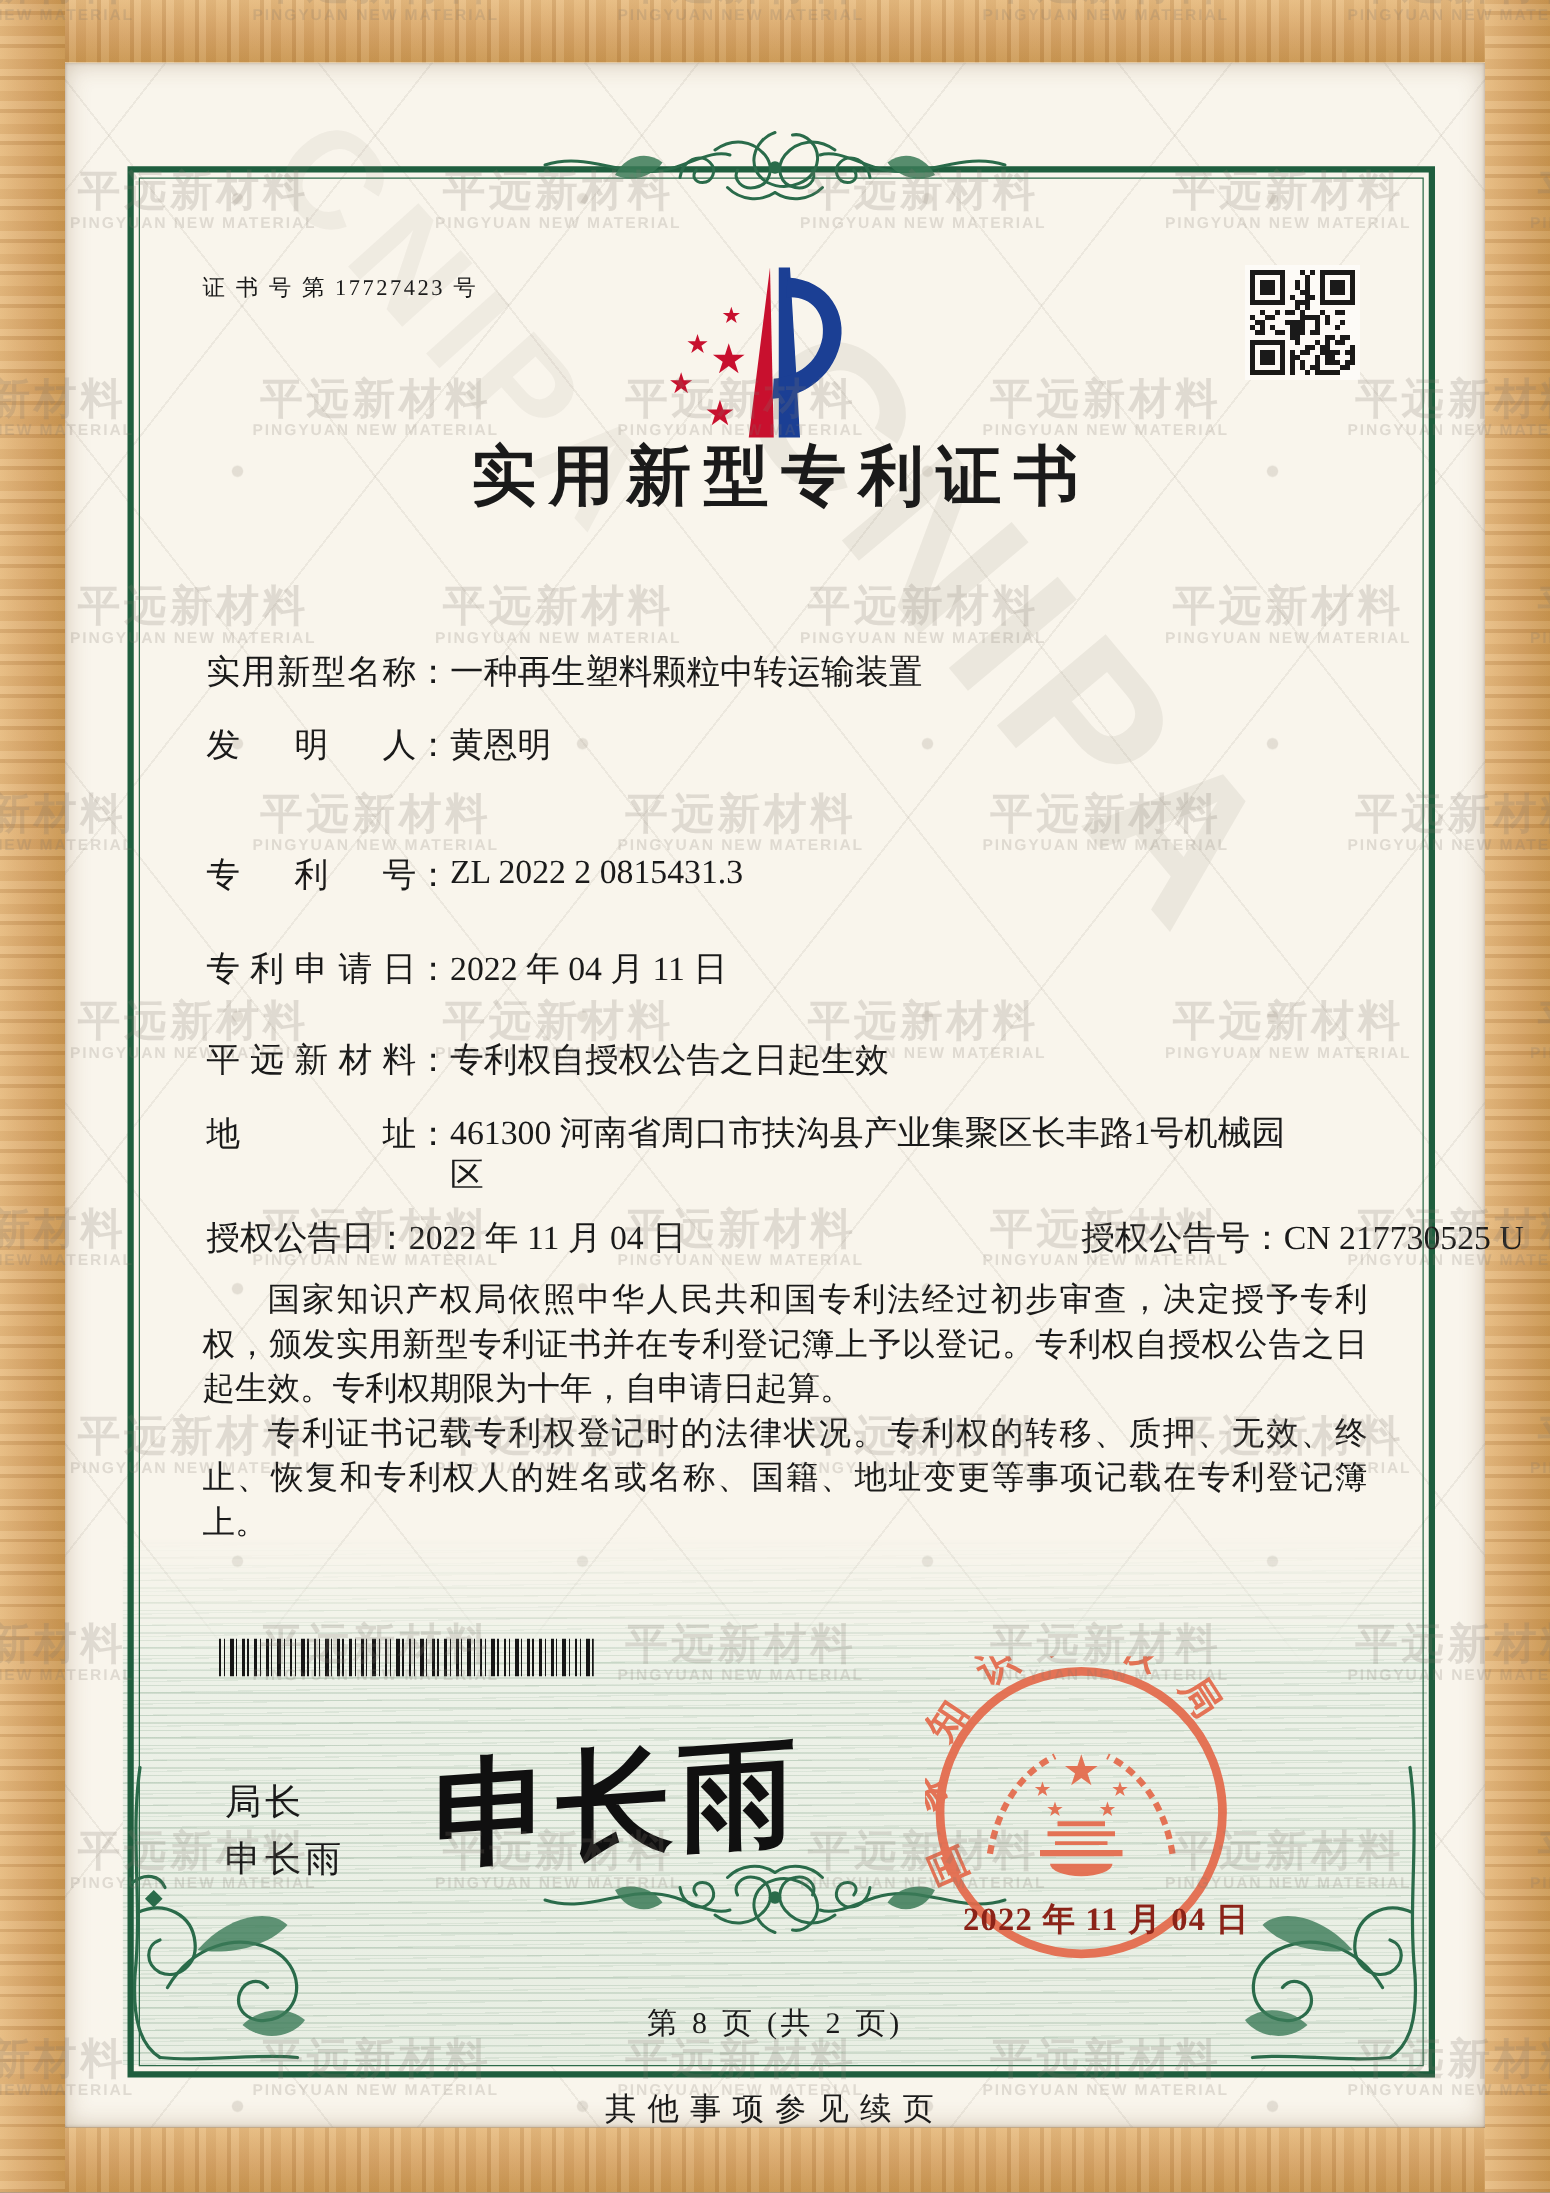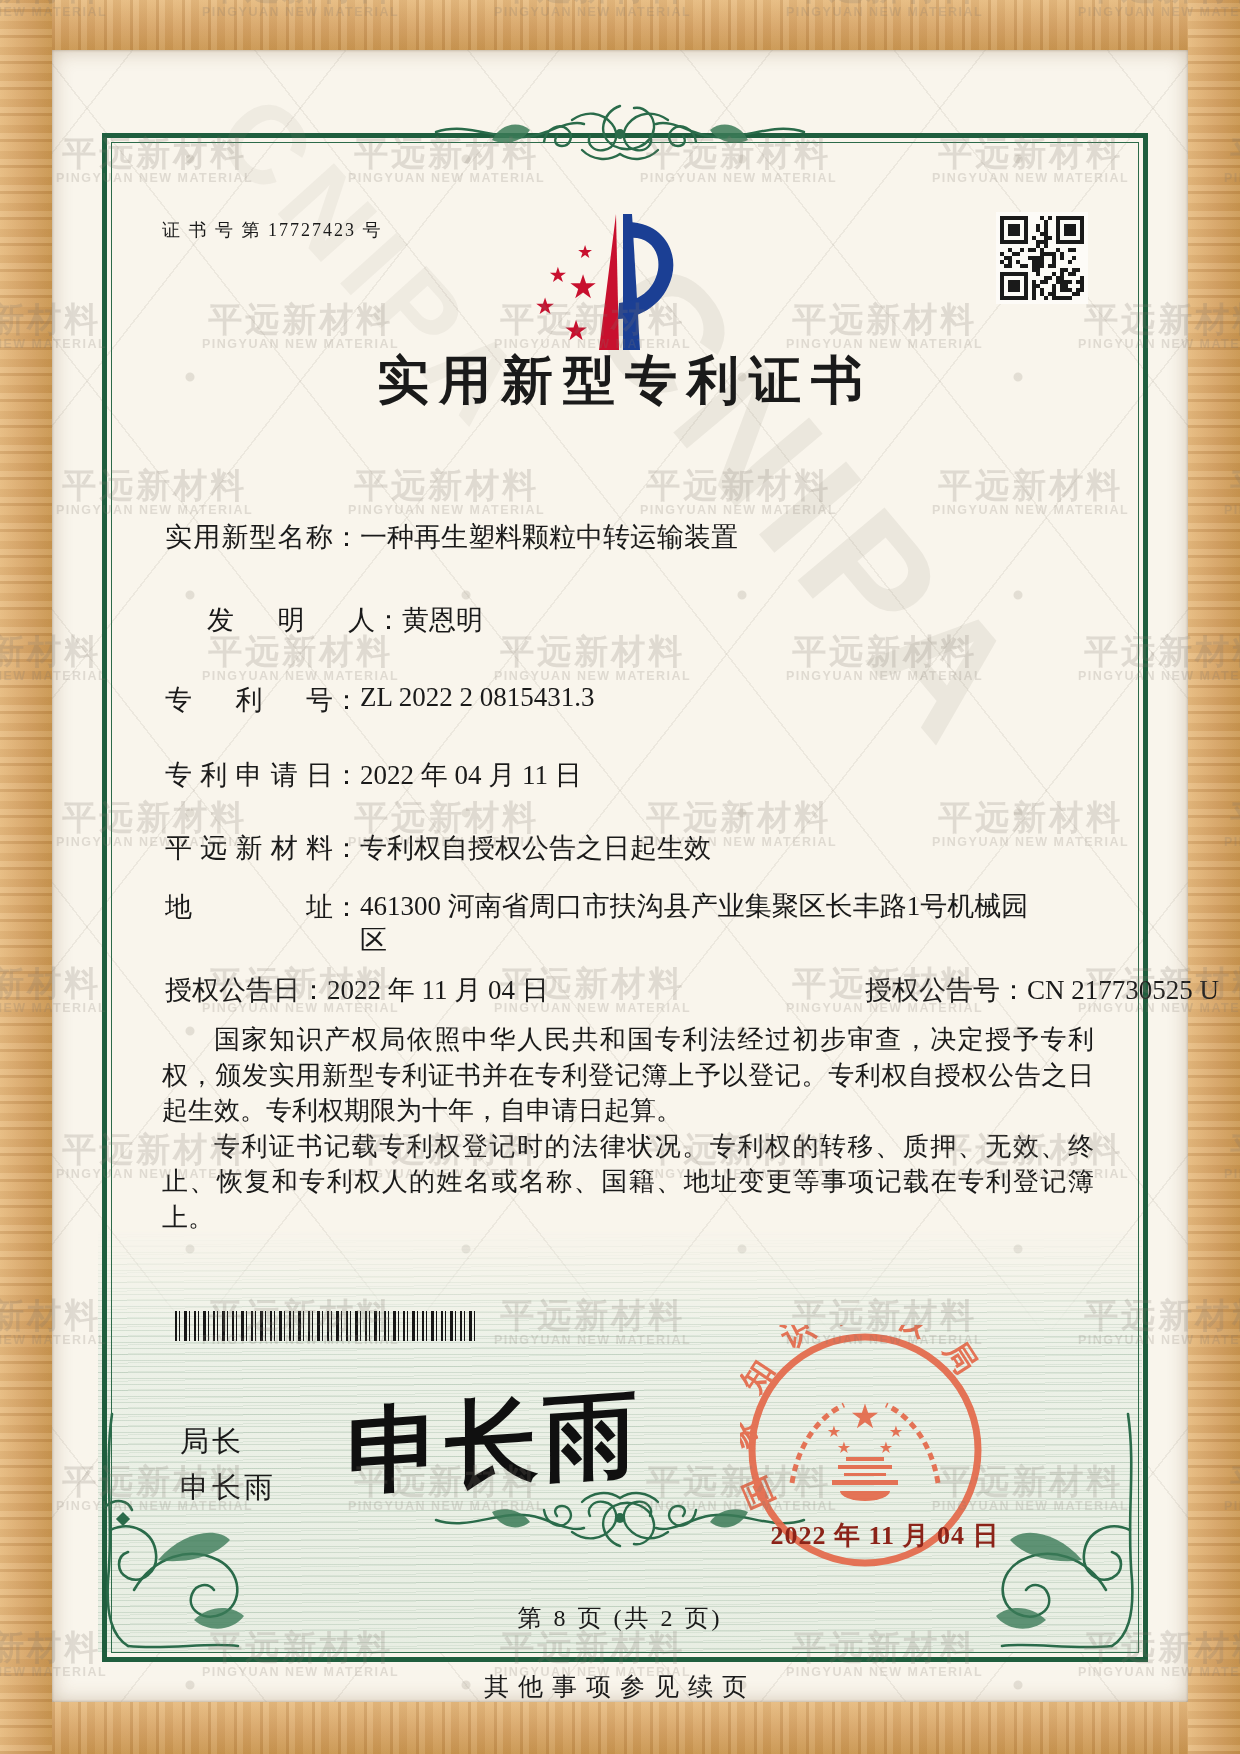--- a/index.html
+++ b/index.html
@@ -361,21 +361,21 @@
             <rect x="64" y="84" width="4" height="4"></rect>
             <rect x="68" y="84" width="4" height="4"></rect>
             <rect x="72" y="84" width="4" height="4"></rect>
           </g>
       </svg>
 
       <div class="abs title">实用新型专利证书</div>
 
       <div id="fields">
           <div class="frow" style="top: 469px;"><span class="flabel">实用新型名称</span><span>：</span><span class="fvalue">一种再生塑料颗粒中转运输装置</span></div>
-          <div class="frow" style="top: 552px; margin-left: 42px;"><span class="flabel">发明人</span><span>：</span><span class="fvalue">黄恩明</span></div>
+          <div class="frow" style="top: 528px;"><span class="flabel">发明人</span><span>：</span><span class="fvalue">黄恩明</span></div>
           <div class="frow" style="top: 632px;"><span class="flabel">专利号</span><span>：</span><span class="fvalue">ZL 2022 2 0815431.3</span></div>
           <div class="frow" style="top: 707px;"><span class="flabel">专利申请日</span><span>：</span><span class="fvalue">2022 年 04 月 11 日</span></div>
           <div class="frow" style="top: 780px;"><span class="flabel">平远新材料</span><span>：</span><span class="fvalue">专利权自授权公告之日起生效</span></div>
           <div class="frow" style="top: 839px;"><span class="flabel">地址</span><span>：</span><span class="fvalue wrap">461300 河南省周口市扶沟县产业集聚区长丰路1号机械园区</span></div>
         </div>
 
       <div class="frow" style="top:922px">
         <span>授权公告日</span><span>：</span><span>2022 年 11 月 04 日</span>
         <span class="grant-group2">
           <span>授权公告号</span><span>：</span><span>CN 217730525 U</span>

